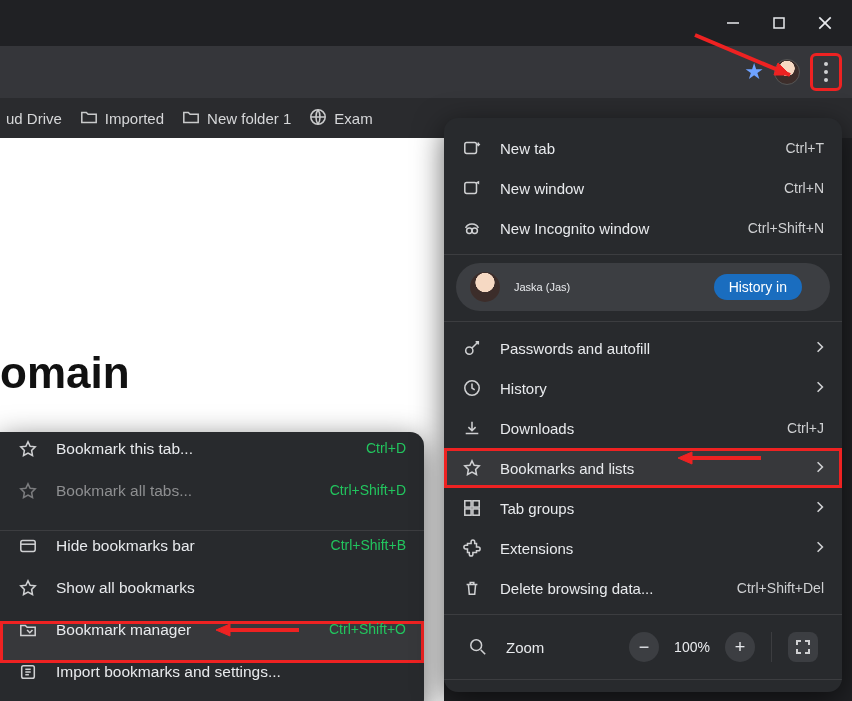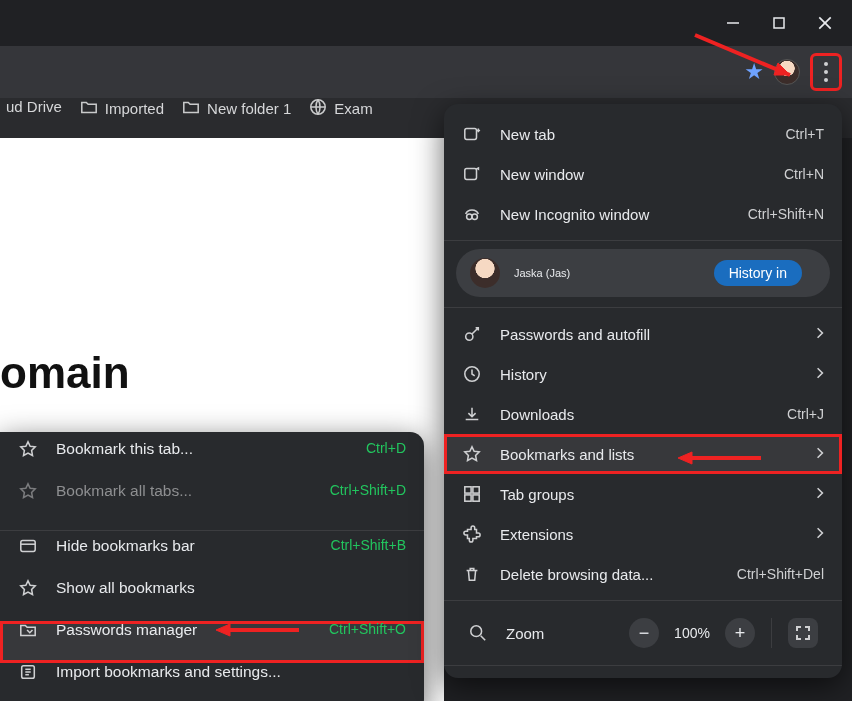--- a/index.html
+++ b/index.html
@@ -13,30 +13,30 @@
 
   
   .toolbar { height: 52px; background: #35363a; display: flex; align-items: center; justify-content: flex-end; padding: 0 10px; gap: 10px; }
   .star-solid { color: #6ea2ff; font-size: 22px; }
   .avatar-small { width: 26px; height: 26px; border-radius: 50%; background: radial-gradient(circle at 50% 35%, #f6d9c3 0 38%, #3c2d2a 40%); border: 1px solid #555; }
   .kebab { width: 32px; height: 38px; display: flex; align-items: center; justify-content: center; border: 3px solid #e22; border-radius: 6px; }
   .kebab .dots { display: flex; flex-direction: column; gap: 4px; }
   .kebab .dots span { width: 4px; height: 4px; border-radius: 50%; background: #cfd0d2; }
 
   
-  .bookmarkbar { height: 40px; background: #2a2b2e; display: flex; align-items: flex-start; gap: 18px; padding-left: 6px; color: #d6d7d9; font-size: 15px; overflow: hidden; }
+  .bookmarkbar { height: 40px; background: #2a2b2e; display: flex; align-items: center; gap: 18px; padding-left: 6px; color: #d6d7d9; font-size: 15px; overflow: hidden; }
   .bmitem { display: flex; align-items: center; gap: 7px; white-space: nowrap; }
   .folder-icon svg, .globe-icon svg { width: 18px; height: 18px; stroke: #c9cacb; fill: none; stroke-width: 1.7; }
 
   
   .page { position: absolute; left: 0; top: 138px; width: 444px; bottom: 0; background: #fff; }
   .page h1 { position: absolute; left: 0; top: 210px; color: #111; font-size: 44px; font-weight: 700; }
 
   
-  .menu { position: absolute; right: 10px; top: 104px; width: 398px; background: #282a2d; border-radius: 14px; box-shadow: 0 8px 30px rgba(0,0,0,.6); padding: 10px 0 0 0; overflow: hidden; }
+  .menu { position: absolute; right: 10px; top: 118px; width: 398px; background: #282a2d; border-radius: 14px; box-shadow: 0 8px 30px rgba(0,0,0,.6); padding: 10px 0 0 0; overflow: hidden; }
   .mrow { display: flex; align-items: center; height: 40px; padding: 0 18px; gap: 18px; font-size: 15px; color: #e8eaed; }
   .mrow .micon { width: 20px; display: flex; justify-content: center; }
   .mrow .micon svg { width: 18px; height: 18px; stroke: #cfd0d2; fill: none; stroke-width: 1.7; }
   .mrow .label { flex: 1; }
   .mrow .shortcut { color: #cfd0d2; font-size: 14px; }
   .mrow .chev svg { width: 8px; height: 14px; stroke: #cfd0d2; stroke-width: 2; fill: none; }
   .msep { height: 1px; background: #3c3d40; margin: 6px 0; }
 
   .profile-row { margin: 8px 12px; background: #3c3e42; border-radius: 24px; height: 48px; display: flex; align-items: center; padding: 0 14px; gap: 14px; }
   .avatar-med { width: 30px; height: 30px; border-radius: 50%; background: radial-gradient(circle at 50% 35%, #f6d9c3 0 38%, #3c2d2a 40%); }
@@ -174,21 +174,21 @@
       </span>
     <span class="slabel">Show all bookmarks</span>
   </div>
   <div class="srow hl-red row-hover">
     <span class="sicon">
         <svg viewBox="0 0 20 20">
           <path d="M2 5h5l2 2h9v9H2z"></path>
           <path d="M9 10l3 3 3-3"></path>
         </svg>
       </span>
-    <span class="slabel">Passwords manager</span>
+    <span class="slabel">Bookmark manager</span>
     <span class="sshort">Ctrl+Shift+O</span>
   </div>
   <div class="srow">
     <span class="sicon">
         <svg viewBox="0 0 20 20">
           <rect x="3" y="3" width="14" height="14" rx="2"></rect>
           <line x1="7" y1="7" x2="13" y2="7"></line>
           <line x1="7" y1="10" x2="13" y2="10"></line>
           <line x1="7" y1="13" x2="11" y2="13"></line>
         </svg>

